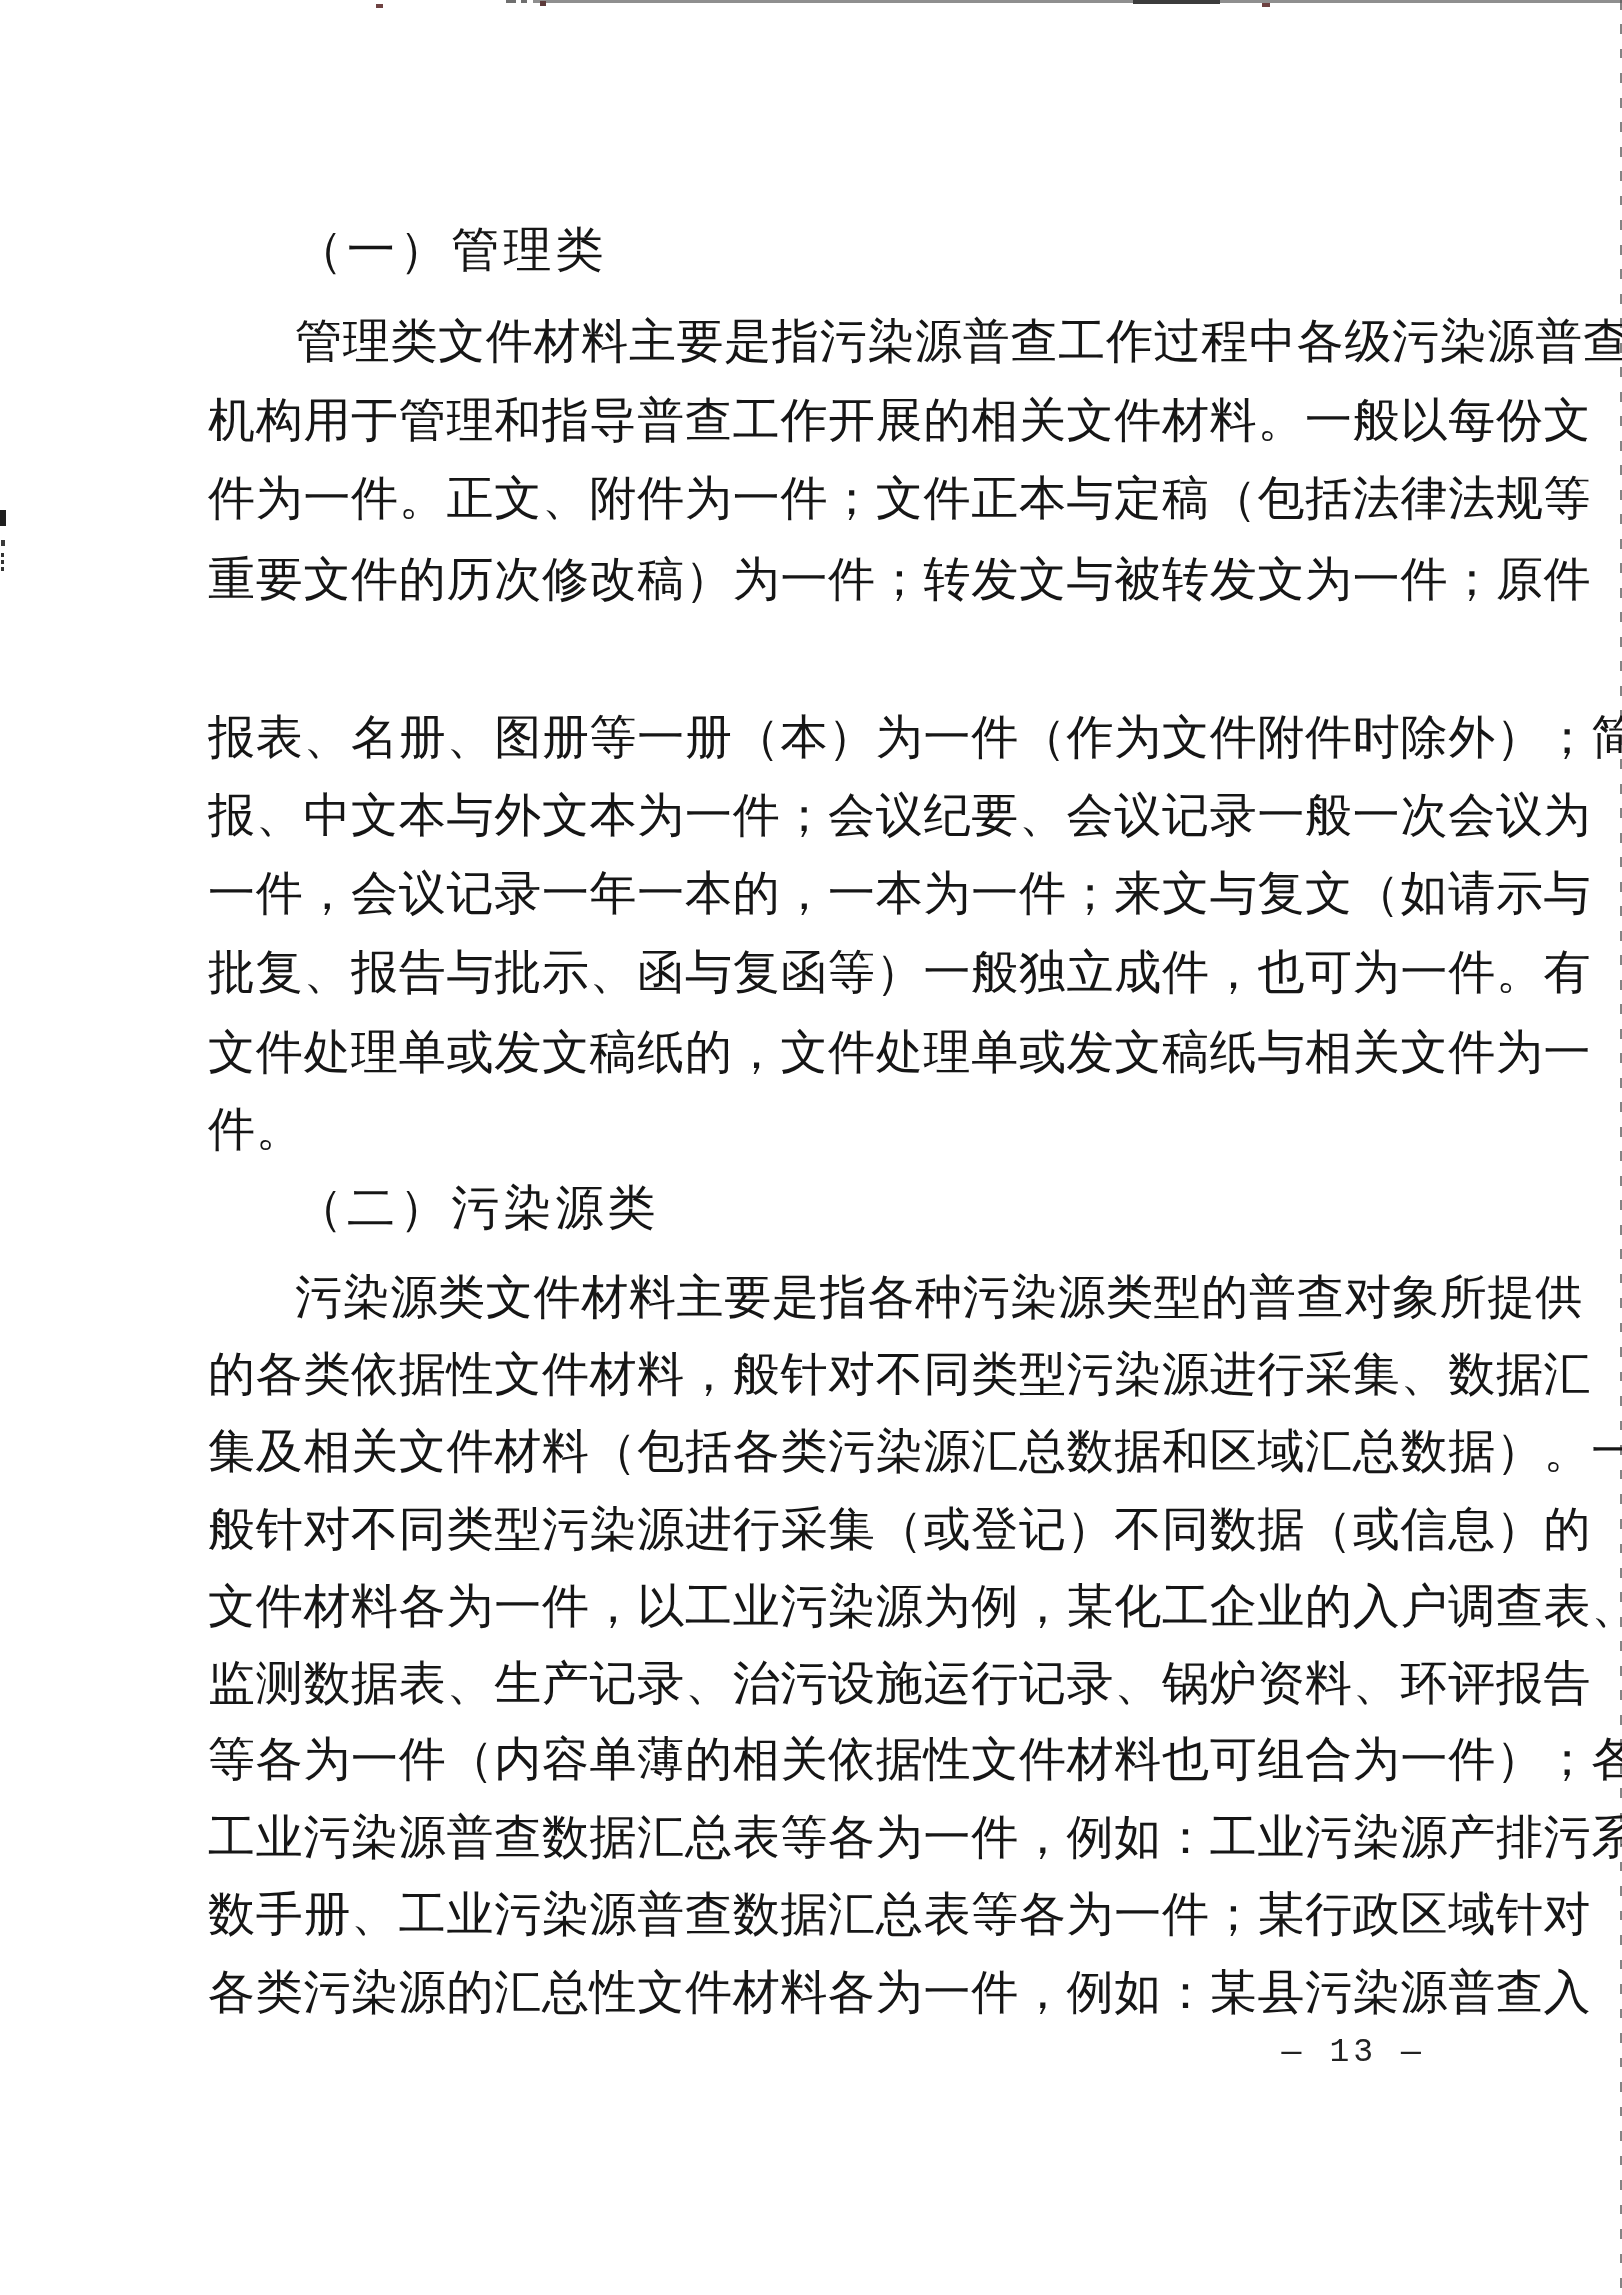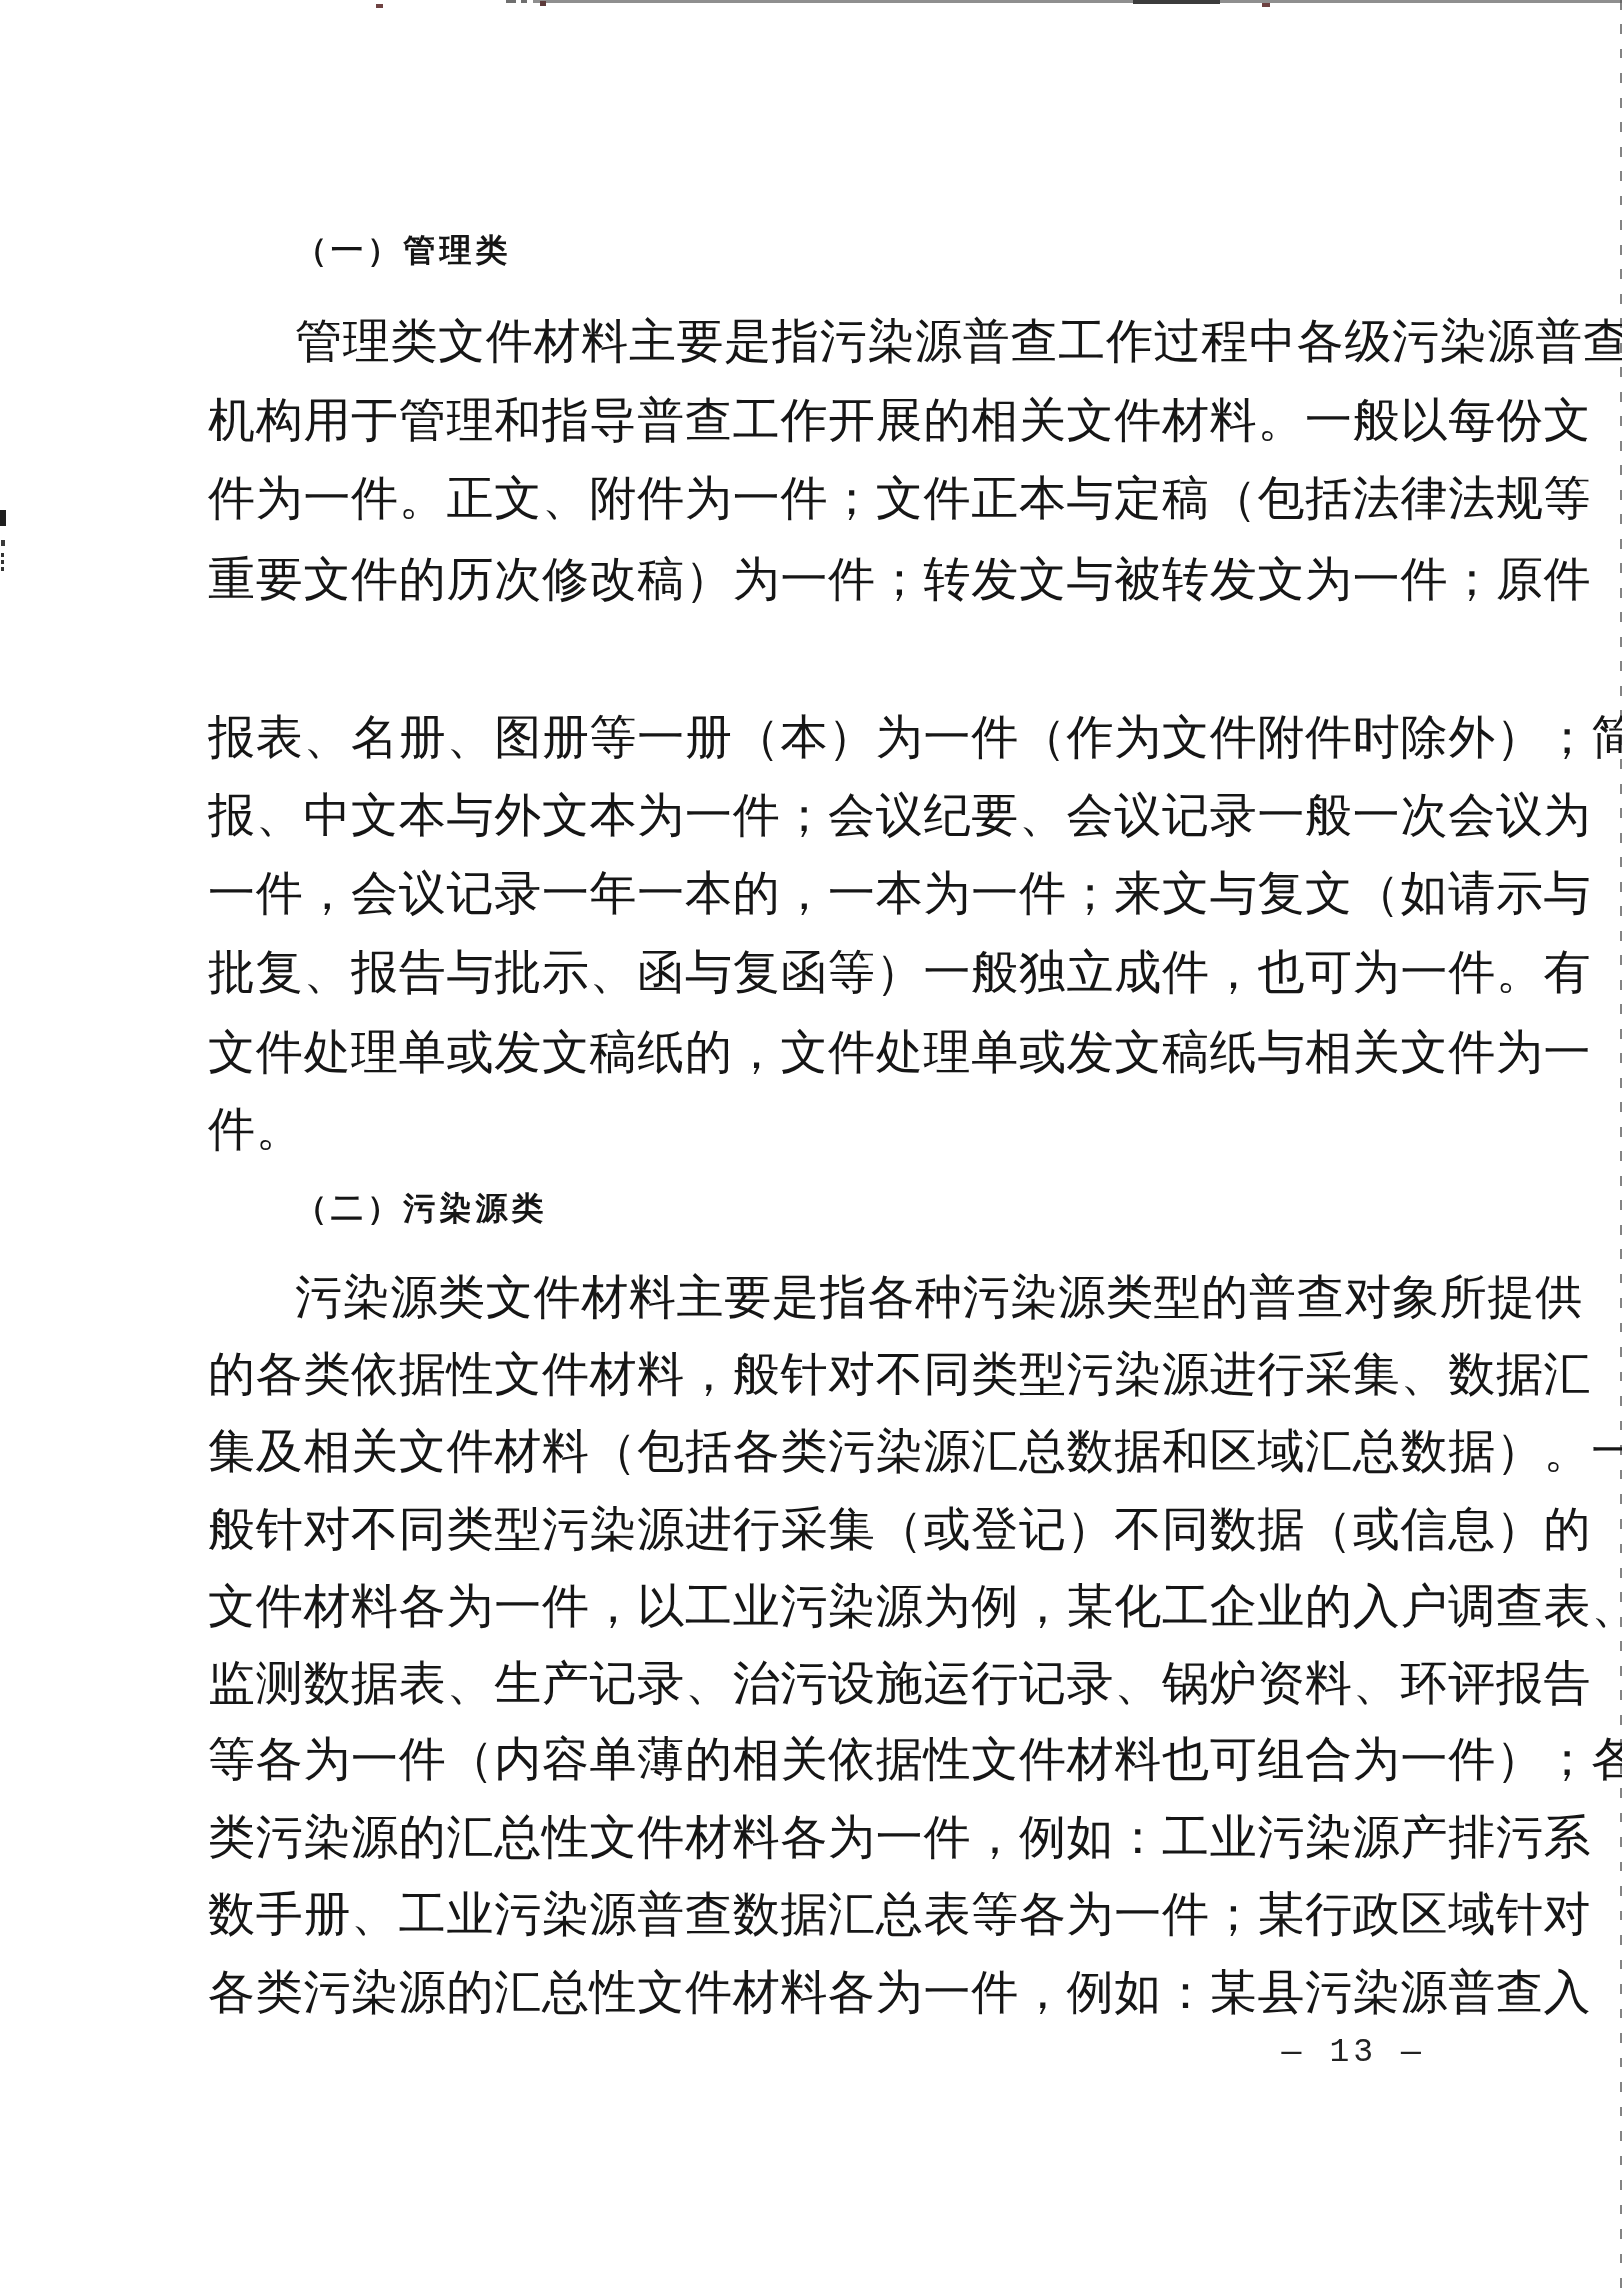--- a/index.html
+++ b/index.html
@@ -25,23 +25,23 @@
     text-align-last:justify;
     white-space:nowrap;
     -webkit-font-smoothing:none;
   }
   .indent{ text-indent:87px; }
   .short{ text-align-last:left; }
   .heading{
     position:absolute;
     left:295px;
     height:44px;
-    font-size:32px;
+    font-size:48px;
     line-height:44px;
-    font-weight:bold;
+    font-weight:normal;
     letter-spacing:4.1px;
     white-space:nowrap;
   }
   .page-number{
     position:absolute;
     right:198px;
     top:2034px;
     font-size:33px;
     line-height:38px;
     letter-spacing:4.1px;
@@ -99,20 +99,20 @@
 
   <div class="heading" style="top:1186px">（二）污染源类</div>
 
   <div class="line indent" style="top:1276px">污染源类文件材料主要是指各种污染源类型的普查对象所提供</div>
   <div class="line" style="top:1353px">的各类依据性文件材料，般针对不同类型污染源进行采集、数据汇</div>
   <div class="line" style="top:1430px">集及相关文件材料（包括各类污染源汇总数据和区域汇总数据）。一</div>
   <div class="line" style="top:1508px">般针对不同类型污染源进行采集（或登记）不同数据（或信息）的</div>
   <div class="line" style="top:1585px">文件材料各为一件，以工业污染源为例，某化工企业的入户调查表、</div>
   <div class="line" style="top:1662px">监测数据表、生产记录、治污设施运行记录、锅炉资料、环评报告</div>
   <div class="line" style="top:1738px">等各为一件（内容单薄的相关依据性文件材料也可组合为一件）；各</div>
-  <div class="line" style="top:1816px">类污染源的汇总性文件材料各为一件，例如：工业污染源产排污系</div>
+  <div class="line" style="top:1816px">工业污染源普查数据汇总表等各为一件，例如：工业污染源产排污系</div>
   <div class="line" style="top:1893px">数手册、工业污染源普查数据汇总表等各为一件；某行政区域针对</div>
   <div class="line" style="top:1971px">各类污染源的汇总性文件材料各为一件，例如：某县污染源普查入</div>
 
   <div class="page-number">— 13 —</div>
 
 </div>
 
 
 </body></html>

